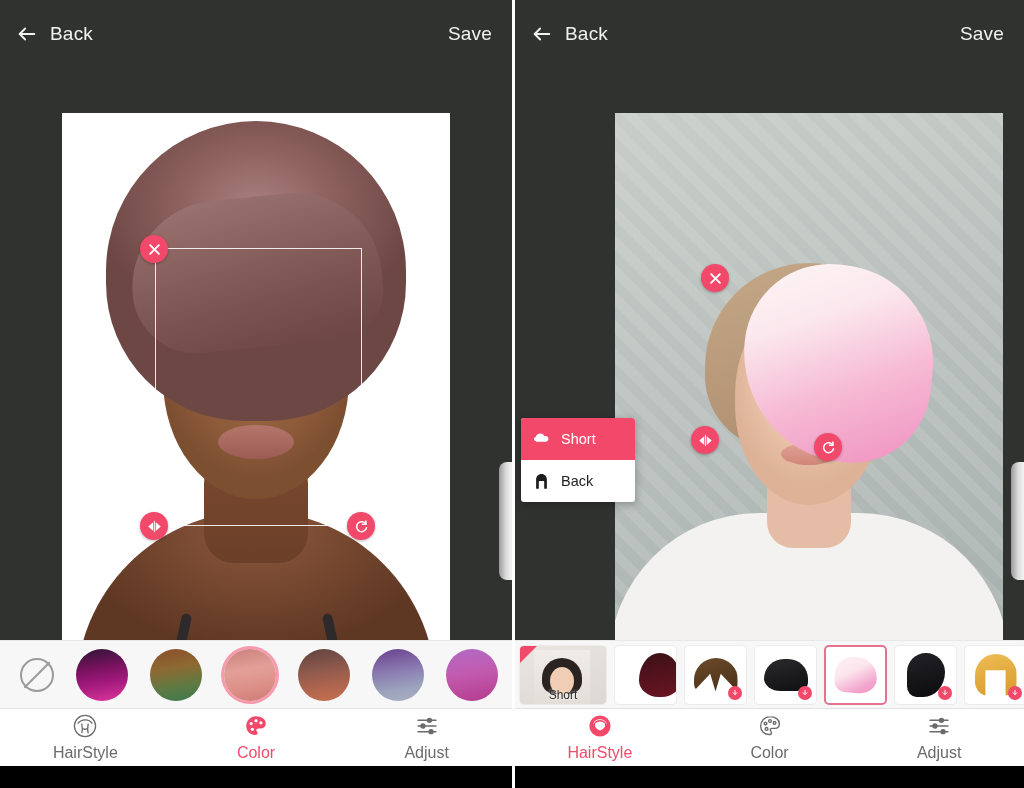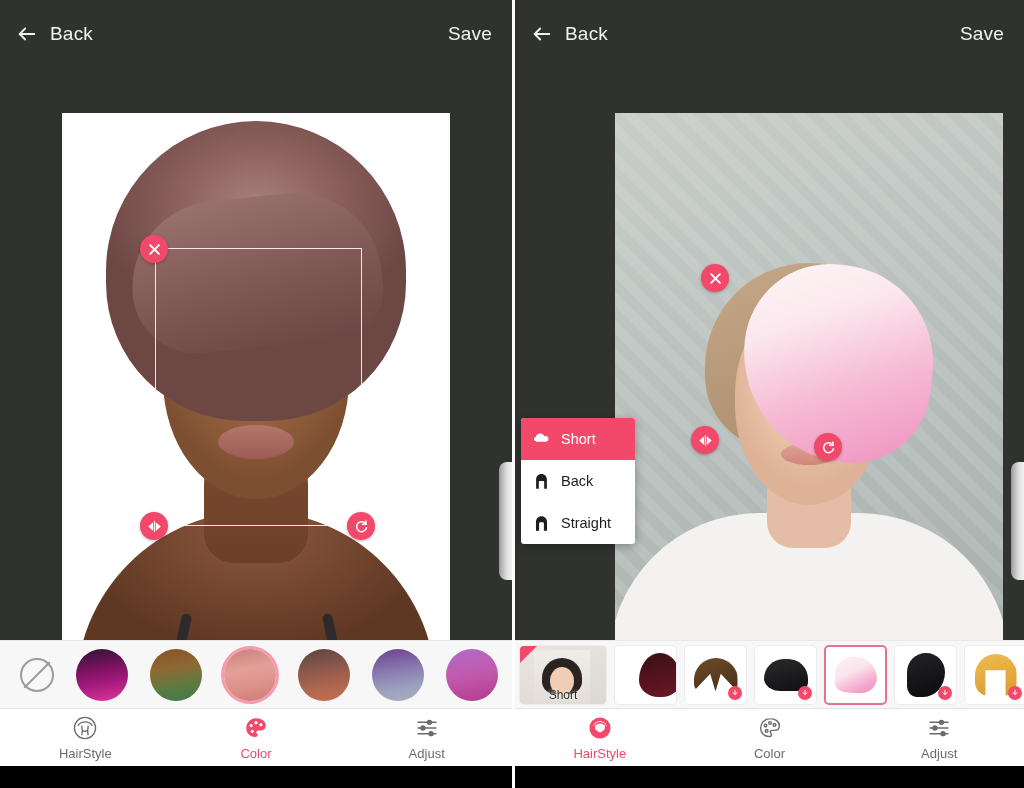--- a/index.html
+++ b/index.html
@@ -271,21 +271,21 @@
     border-top: 1px solid #e3e3e3;
     display:flex;
   }
   .navitem {
     flex:1; display:flex; flex-direction:column;
     align-items:center; justify-content:center; gap:5px;
     cursor:pointer; color:#6b6b6b;
   }
   .navitem.active { color:#f2496b; }
   .navitem .nav-ico { width: 26px; height: 26px; display:block; }
-  .navitem .nav-label { font-size: 13px; }
+  .navitem .nav-label { font-size: 16px; }
 
   .homebar { position:absolute; left:0; right:0; bottom:0; height: 22px; background:#000000; }
 </style>
 </head>
 <body>
 
 <div class="screens">
 
   <div class="phone left">
 
@@ -461,26 +461,20 @@
             <path d="M5 14c-1.6 0-2.6-1.2-2.6-2.6 0-1.4 1-2.5 2.4-2.6C5.3 6.3 7.6 4.4 10.4 4.4c2.4 0 4.5 1.4 5.4 3.5.4-.2.9-.3 1.4-.3 2 0 3.6 1.6 3.6 3.6S19.2 14.8 17.2 14.8H5z"></path>
           </svg>
           <span>Short</span>
         </div>
         <div class="fly-item">
           <svg class="fly-ico" viewBox="0 0 24 24" fill="currentColor">
             <path d="M12 2.5c-4 0-6.8 3-6.8 7v11.5h3.4V13c0-1 .4-1.6 1-1.6h4.8c.6 0 1 .6 1 1.6v8h3.4V9.5c0-4-2.8-7-6.8-7z"></path>
           </svg>
           <span>Back</span>
         </div>
-        <div class="fly-item">
-          <svg class="fly-ico" viewBox="0 0 24 24" fill="currentColor">
-            <path d="M12 2.8c-4.2 0-7 3.2-7 7.4v10.8h4V12.2c0-1.1.5-1.8 1.2-1.8h3.6c.7 0 1.2.7 1.2 1.8v8.8h4V10.2c0-4.2-2.8-7.4-7-7.4z"></path>
-          </svg>
-          <span>Straight</span>
-        </div>
       </div>
 
       <div class="pulltab"></div>
     </div>
 
     <div class="strip styles">
 
       <div class="cat-card">
         <div class="cat-photo">
           <div class="cat-hair"></div>

